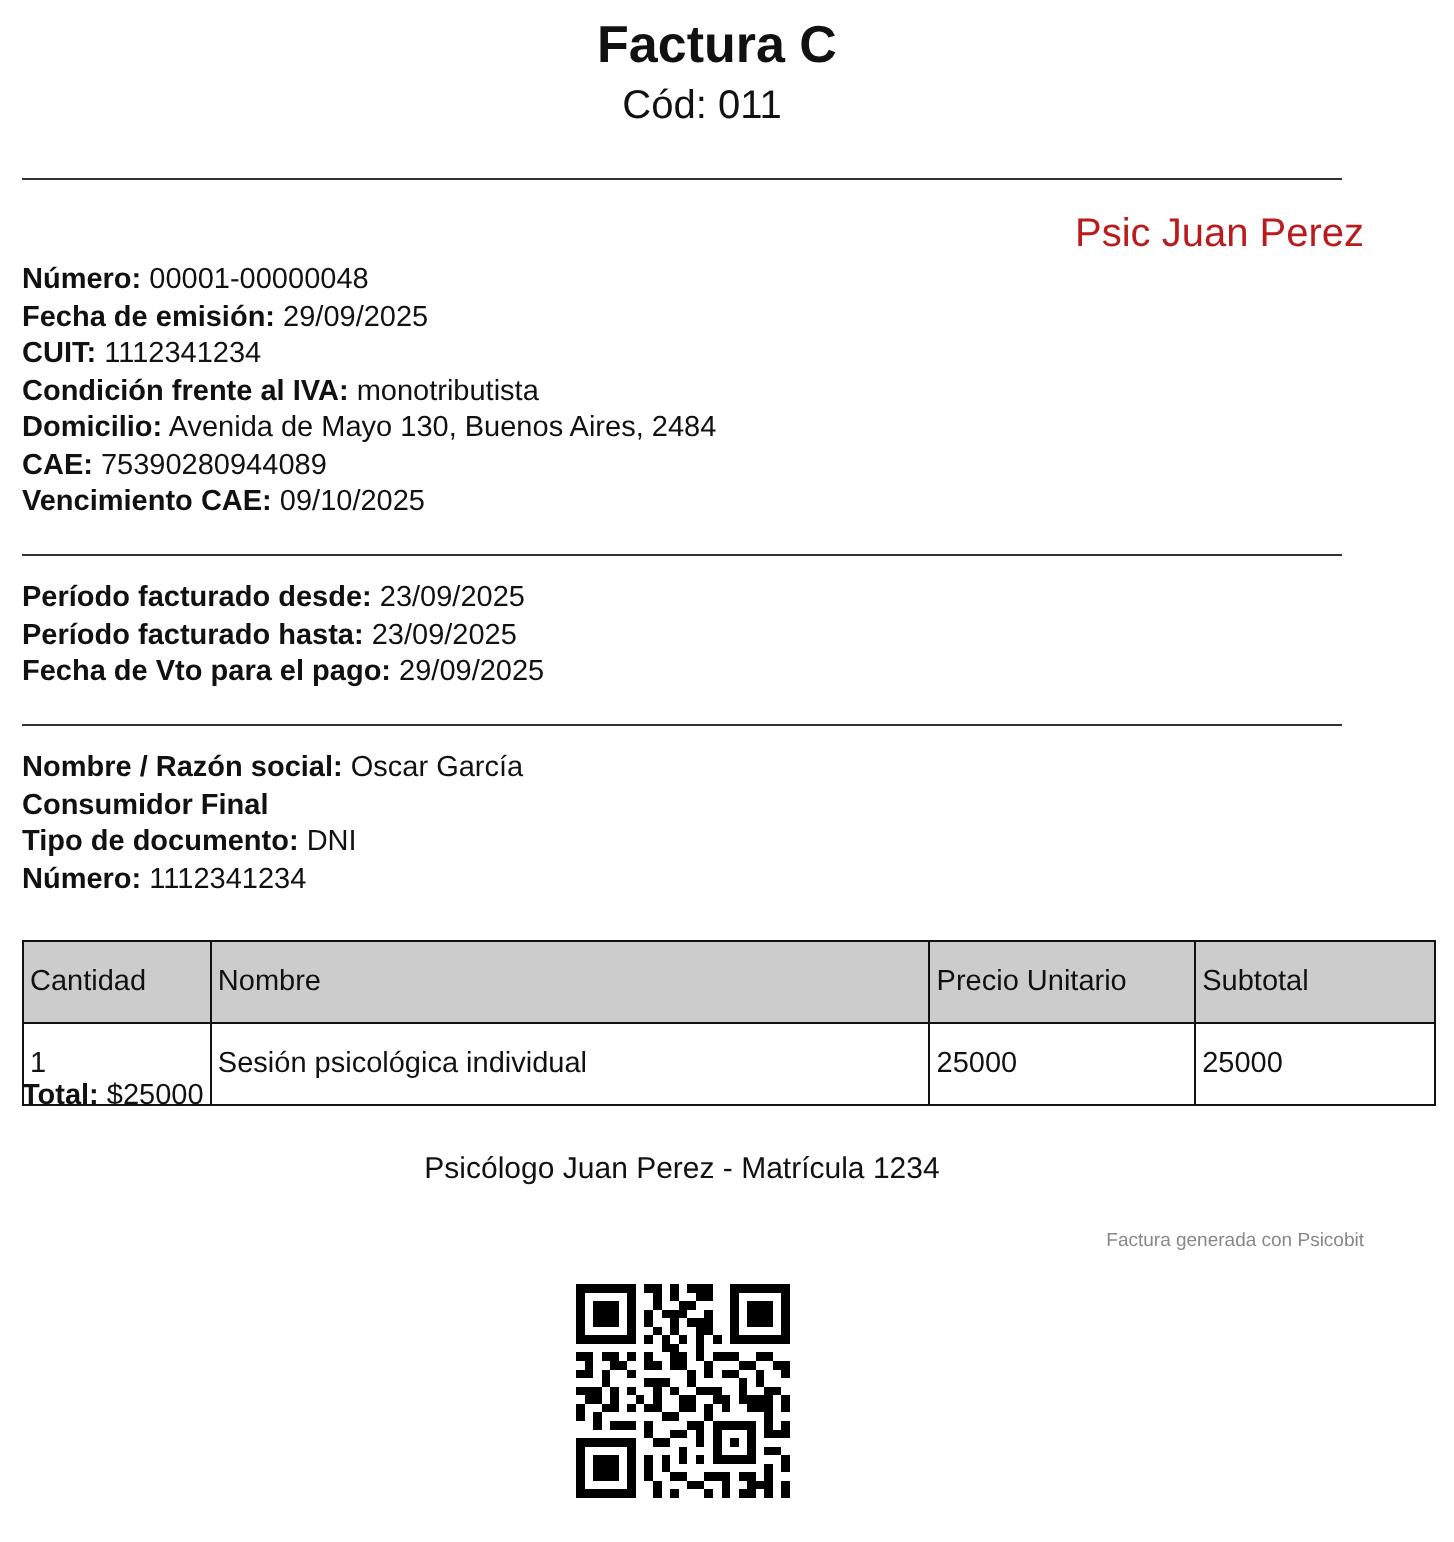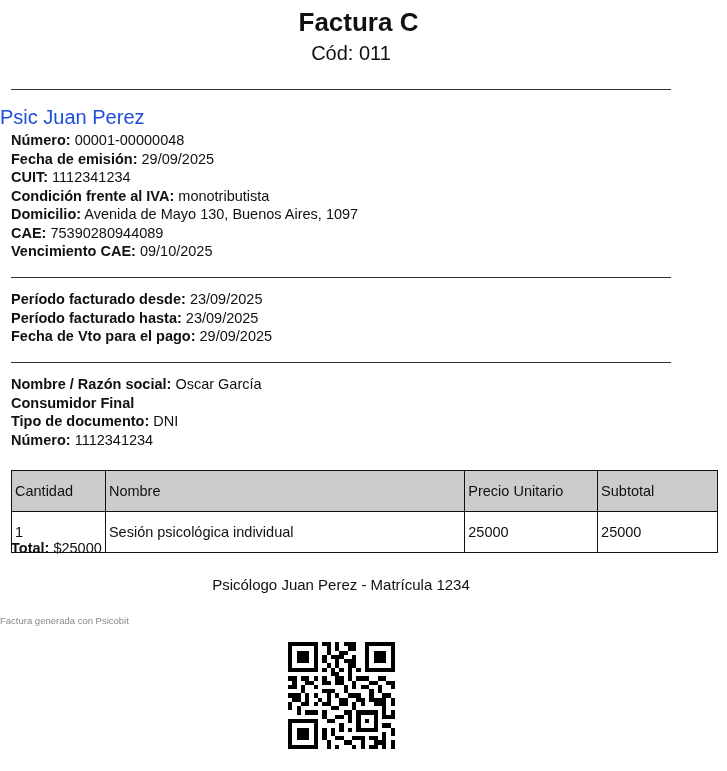--- a/index.html
+++ b/index.html
@@ -4,55 +4,55 @@
   <style>
     * { box-sizing: border-box; margin: 0; padding: 0; }
     html, body { width: 727px; height: 771px; background: #ffffff; overflow: hidden; }
     body { font-family: "Liberation Sans", sans-serif; color: #111; position: relative; }
 
     .title { position: absolute; left: 0; width: 682px; top: 7px; text-align: center; font-size: 26px; font-weight: bold; color: #111; padding-left: 35px; }
     .code { position: absolute; left: 0; width: 682px; top: 42px; text-align: center; font-size: 20px; color: #111; padding-left: 20px; }
 
     .rule { position: absolute; left: 11px; width: 660px; height: 0; border-top: 1.5px solid #333; }
 
-    .issuer-name { position: absolute; left: 0; width: 682px; top: 106px; text-align: left; font-size: 20px; color: #1d4ed8; }
+    .issuer-name { position: absolute; left: 0; width: 682px; top: 106px; text-align: right; font-size: 20px; color: #b91c1c; }
 
     .block { position: absolute; left: 11px; font-size: 14.5px; line-height: 18.5px; }
     .block .line { white-space: nowrap; }
     .block .lbl { font-weight: bold; }
 
     table.items { position: absolute; left: 11px; top: 470px; width: 707px; border-collapse: collapse; font-size: 14.5px; }
     table.items th, table.items td { border: 1.5px solid #111; text-align: left; font-weight: normal; padding: 12px 3px; height: 25px; vertical-align: middle; }
     table.items th { background: #cccccc; }
     .c1 { width: 94px; } .c2 { width: 360px; } .c3 { width: 133px; } .c4 { width: 120px; }
 
     .total { position: absolute; left: 11px; top: 540px; font-size: 14.5px; }
     .total .lbl { font-weight: bold; }
 
     .footer-sig { position: absolute; left: 0; width: 682px; top: 576px; text-align: center; font-size: 15px; color: #111; }
-    .footer-gen { position: absolute; left: 0; width: 682px; top: 615px; text-align: left; font-size: 9.5px; color: #888; }
+    .footer-gen { position: absolute; left: 0; width: 682px; top: 615px; text-align: right; font-size: 9.5px; color: #888; }
 
     .qr { position: absolute; left: 288px; top: 642px; width: 107px; height: 107px; }
   </style>
 </head>
 <body>
 
 <div class="title">Factura C</div>
 <div class="code">Cód: 011</div>
 
 <div class="rule" style="top:89px;"></div>
 
 <div class="issuer-name">Psic Juan Perez</div>
 
 <div class="block" style="top:131px;">
   <div class="line"><span class="lbl">Número:</span> <span>00001-00000048</span></div>
   <div class="line"><span class="lbl">Fecha de emisión:</span> <span>29/09/2025</span></div>
   <div class="line"><span class="lbl">CUIT:</span> <span>1112341234</span></div>
   <div class="line"><span class="lbl">Condición frente al IVA:</span> <span>monotributista</span></div>
-  <div class="line"><span class="lbl">Domicilio:</span> <span>Avenida de Mayo 130, Buenos Aires, 1097</span></div>
+  <div class="line"><span class="lbl">Domicilio:</span> <span>Avenida de Mayo 130, Buenos Aires, 2484</span></div>
   <div class="line"><span class="lbl">CAE:</span> <span>75390280944089</span></div>
   <div class="line"><span class="lbl">Vencimiento CAE:</span> <span>09/10/2025</span></div>
 </div>
 
 <div class="rule" style="top:277px;"></div>
 
 <div class="block" style="top:290px;">
   <div class="line"><span class="lbl">Período facturado desde:</span> <span>23/09/2025</span></div>
   <div class="line"><span class="lbl">Período facturado hasta:</span> <span>23/09/2025</span></div>
   <div class="line"><span class="lbl">Fecha de Vto para el pago:</span> <span>29/09/2025</span></div>

